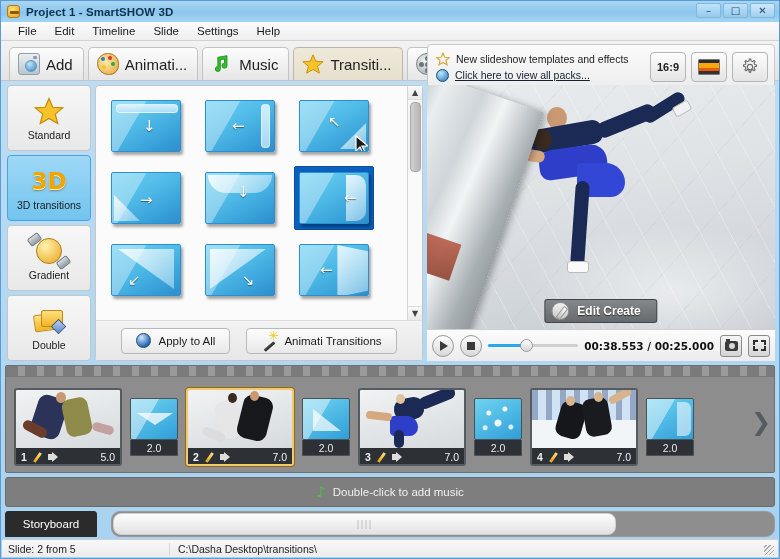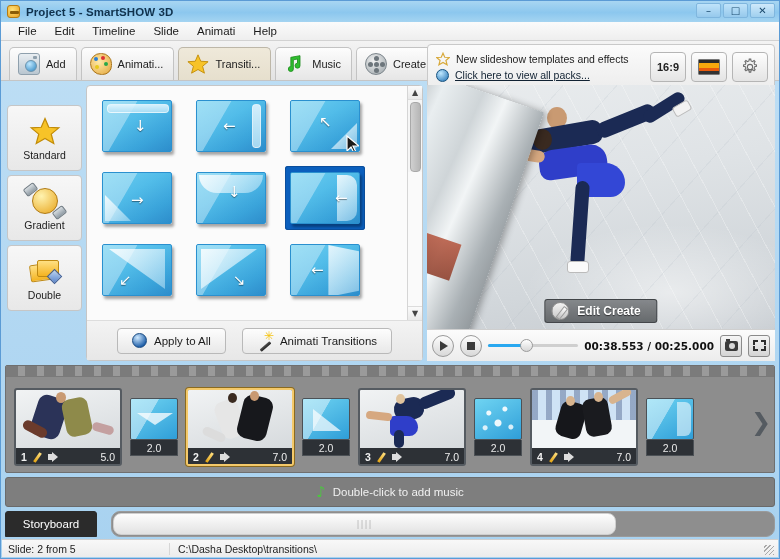--- a/index.html
+++ b/index.html
@@ -52,21 +52,21 @@
     height:40px; background:linear-gradient(#f3f3f3,#e3e3e3);
     display:flex; align-items:flex-end; padding-left:8px; position:relative;
     border-bottom:1px solid #c5c5c5;
   }
   .tab {
     display:flex; align-items:center; gap:6px;
     height:33px; padding:0 10px 0 8px; margin-right:4px;
     border:1px solid #c3c3c3; border-bottom:none;
     border-radius:5px 5px 0 0;
     background:linear-gradient(#fdfdfd,#e6e6e6);
-    font-size:11px; color:#222;
+    font-size:15px; color:#222;
   }
   .tab.active { background:linear-gradient(#efe9da,#e6dfcd); border-color:#bdb7a8; }
   .tab-label{ white-space:nowrap; }
   .tab-ico { width:22px; height:22px; position:relative; flex:0 0 22px;}
 
   
   .ico-camera{
     background:linear-gradient(#e9eef2,#b9c6d0); border:1px solid #8fa0ad;
     border-radius:3px;
   }
@@ -127,21 +127,21 @@
   .sunset{
     width:22px;height:16px;border:1px solid #777;border-radius:1px;
     background:linear-gradient(#2a2a2a 0 22%, #f7a80d 22% 55%, #e85a0c 55% 78%, #333 78% 100%);
   }
   .gear{ width:18px;height:18px; position:relative; }
 
   
   .main { display:flex; padding:4px 4px 0 6px; gap:4px; height:280px; }
 
   
-  .cats { width:75px; display:flex; flex-direction:column; gap:4px;margin-top:20px; }
+  .cats { width:84px; display:flex; flex-direction:column; gap:4px; }
   .cat {
     height:66px; border:1px solid #c6c6c6; border-radius:4px;
     background:linear-gradient(#f7f7f7,#e8e8e8);
     display:flex; flex-direction:column; align-items:center; justify-content:center; gap:3px;
   }
   .cat.active { background:linear-gradient(#9fd8f7,#72c4ef); border-color:#4ba3d8; }
   .cat-label{ font-size:10.5px; color:#1b1b1b;}
   .cat-ico{ width:34px;height:30px; display:flex;align-items:center;justify-content:center;}
   .cat3d{
     font-size:23px; font-weight:bold; color:#f0a500;
@@ -336,61 +336,61 @@
     background:
       repeating-linear-gradient(-45deg, #a9a9a9 0 1px, transparent 1px 3px);}
 </style>
 </head>
 <body>
 
 <div class="app">
 
   <div class="titlebar">
     <div class="title-icon"></div>
-    <div class="title-text">Project 5 - SmartSHOW 3D</div>
+    <div class="title-text">Project 1 - SmartSHOW 3D</div>
     <div class="winbtns">
       <div class="winbtn">–</div>
       <div class="winbtn">□</div>
       <div class="winbtn close">✕</div>
     </div>
   </div>
 
   <div class="menubar">
     <div class="menuitem">File</div>
     <div class="menuitem">Edit</div>
     <div class="menuitem">Timeline</div>
     <div class="menuitem">Slide</div>
-    <div class="menuitem">Animati</div>
+    <div class="menuitem">Settings</div>
     <div class="menuitem">Help</div>
   </div>
 
   <div class="toolbar">
     <div class="tab">
       <span class="tab-ico ico-camera"></span>
       <span class="tab-label">Add</span>
     </div>
     <div class="tab">
       <span class="tab-ico ico-palette"></span>
       <span class="tab-label">Animati...</span>
+    </div>
+    <div class="tab">
+      <span class="tab-ico ico-music">
+        <svg width="20" height="22" viewBox="0 0 24 24">
+            <path d="M10 18a3 3 0 1 1-3-3V4l11-2v12a3 3 0 1 1-3-3V6l-5 1z" fill="#2fbf2f" stroke="#1d8c1d" stroke-width="1"></path>
+          </svg>
+      </span>
+      <span class="tab-label">Music</span>
     </div>
     <div class="tab active">
       <span class="tab-ico ico-star">
         <svg width="22" height="22" viewBox="0 0 24 24">
             <polygon points="12,2 15,9 23,9.5 17,14.5 19,22 12,18 5,22 7,14.5 1,9.5 9,9" fill="#f7c328" stroke="#c28c08" stroke-width="1"></polygon>
           </svg>
       </span>
       <span class="tab-label">Transiti...</span>
-    </div>
-    <div class="tab">
-      <span class="tab-ico ico-music">
-        <svg width="20" height="22" viewBox="0 0 24 24">
-            <path d="M10 18a3 3 0 1 1-3-3V4l11-2v12a3 3 0 1 1-3-3V6l-5 1z" fill="#2fbf2f" stroke="#1d8c1d" stroke-width="1"></path>
-          </svg>
-      </span>
-      <span class="tab-label">Music</span>
     </div>
     <div class="tab">
       <span class="tab-ico ico-reel"></span>
       <span class="tab-label">Create</span>
     </div>
 
     <div class="promo">
       <div class="promo-lines">
         <div class="promo-row">
           <span class="star-sm">
@@ -422,20 +422,24 @@
   <div class="main">
 
     <div class="cats">
       <div class="cat">
         <span class="cat-ico">
           <svg width="32" height="30" viewBox="0 0 24 24">
               <polygon points="12,2 15,9 23,9.5 17,14.5 19,22 12,18 5,22 7,14.5 1,9.5 9,9" fill="#f7c328" stroke="#c28c08" stroke-width="1"></polygon>
             </svg>
         </span>
         <span class="cat-label">Standard</span>
+      </div>
+      <div class="cat active">
+        <span class="cat-ico cat3d">3D</span>
+        <span class="cat-label">3D transitions</span>
       </div>
       <div class="cat">
         <span class="cat-ico">
             <span class="grad-ico"></span>
           </span>
         <span class="cat-label">Gradient</span>
       </div>
       <div class="cat">
         <span class="cat-ico">
           <span class="dbl-ico">

